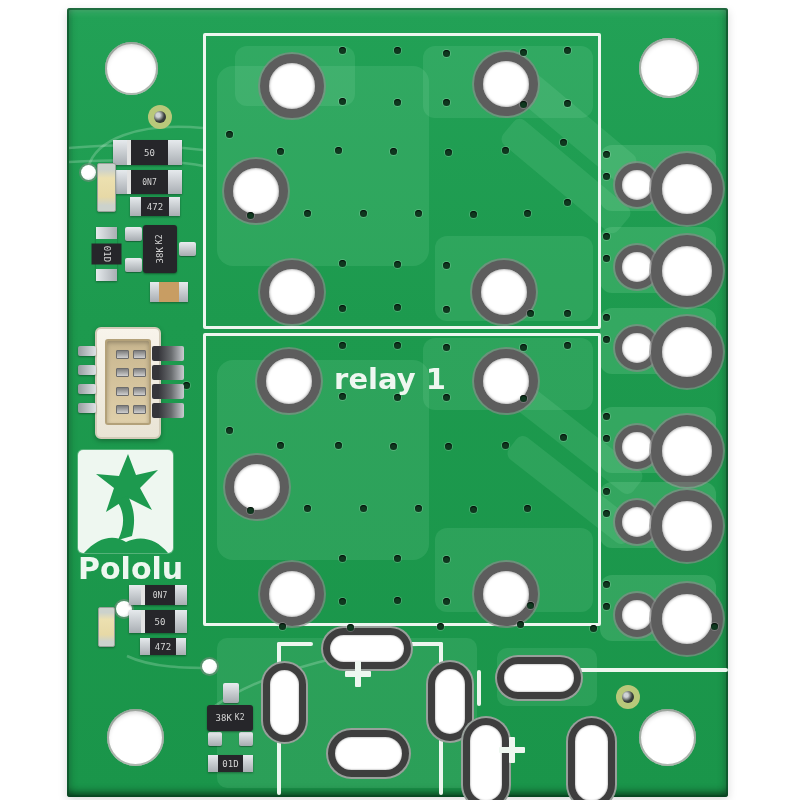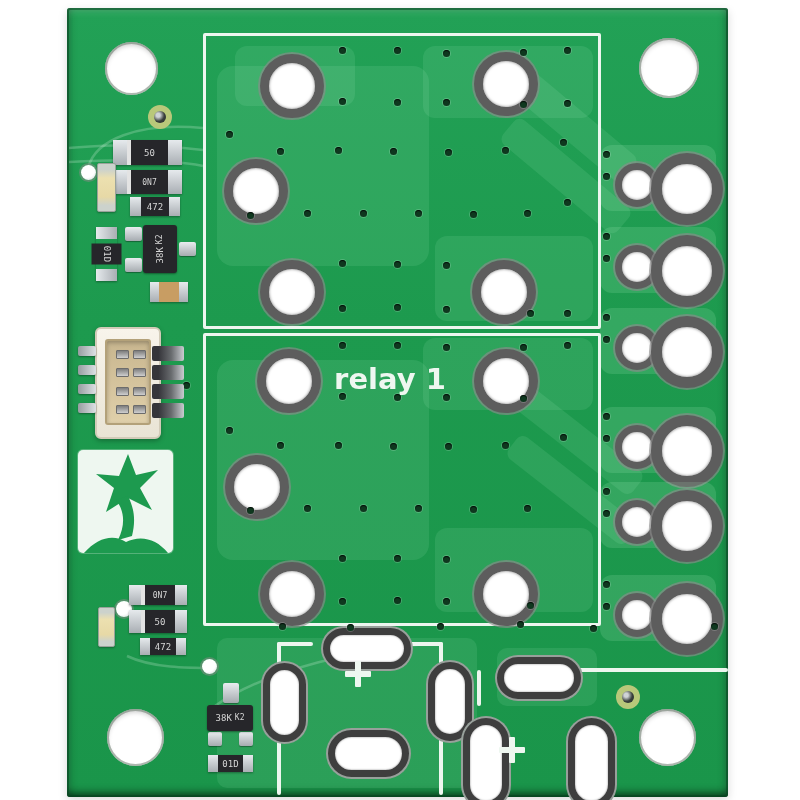--- a/index.html
+++ b/index.html
@@ -339,13 +339,14 @@
 
   <div class="logo" id="logo" style="left: 11px; top: 442px; width: 95px; height: 103px;">
     <svg width="95" height="103" viewBox="0 0 95 103" xmlns="http://www.w3.org/2000/svg">
       <g fill="#1d9a4f">
         <polygon points="50,4 58,25 80,20 62,38 74,60 50,48 28,62 36,38 18,24 41,26"></polygon>
         <path d="M50,46 C56,58 58,70 54,86 L40,90 C48,74 46,60 38,50 Z"></path>
         <path d="M6,103 C20,87 36,84 48,92 C62,85 78,88 90,103 Z"></path>
       </g>
     </svg>
   </div>
+  <div class="brand" id="brand" style="left: 11px; top: 543px;">Pololu</div>
 </div>
 
 </body></html>

